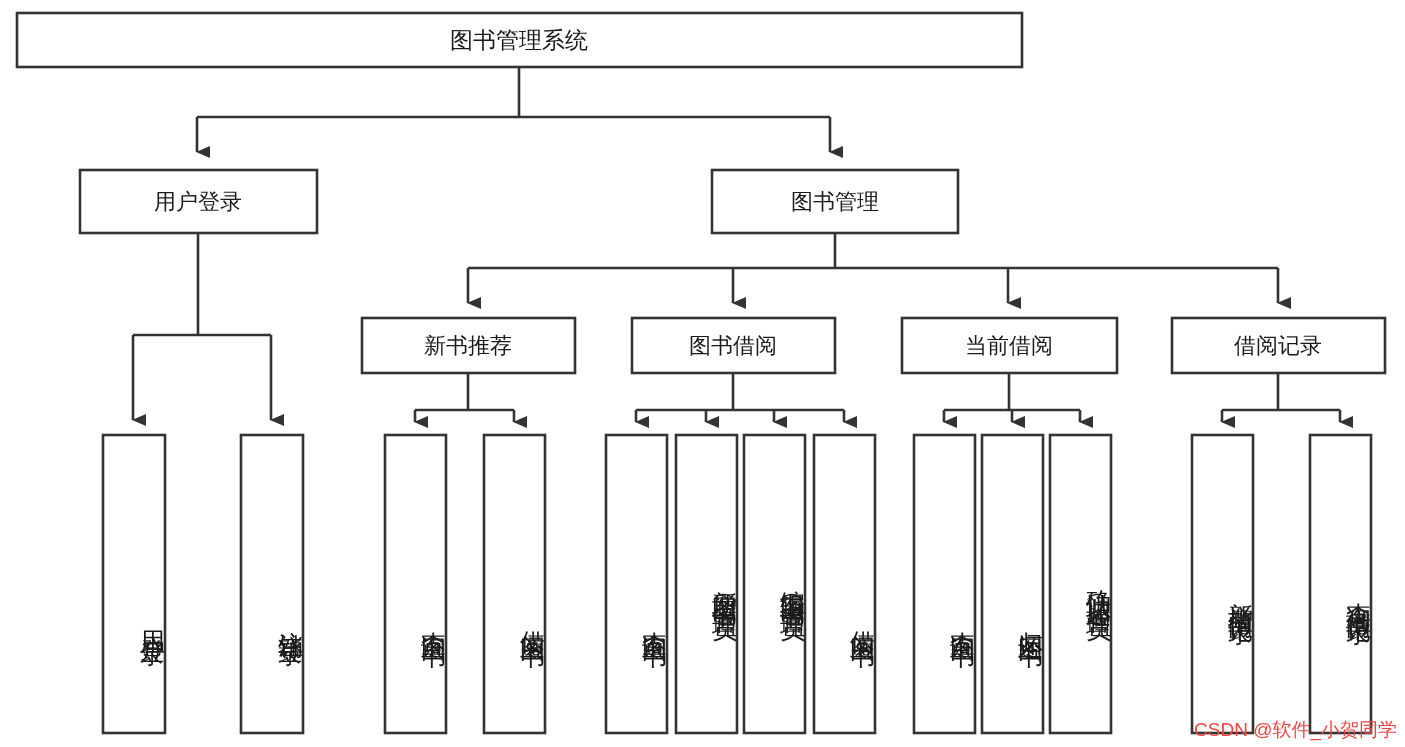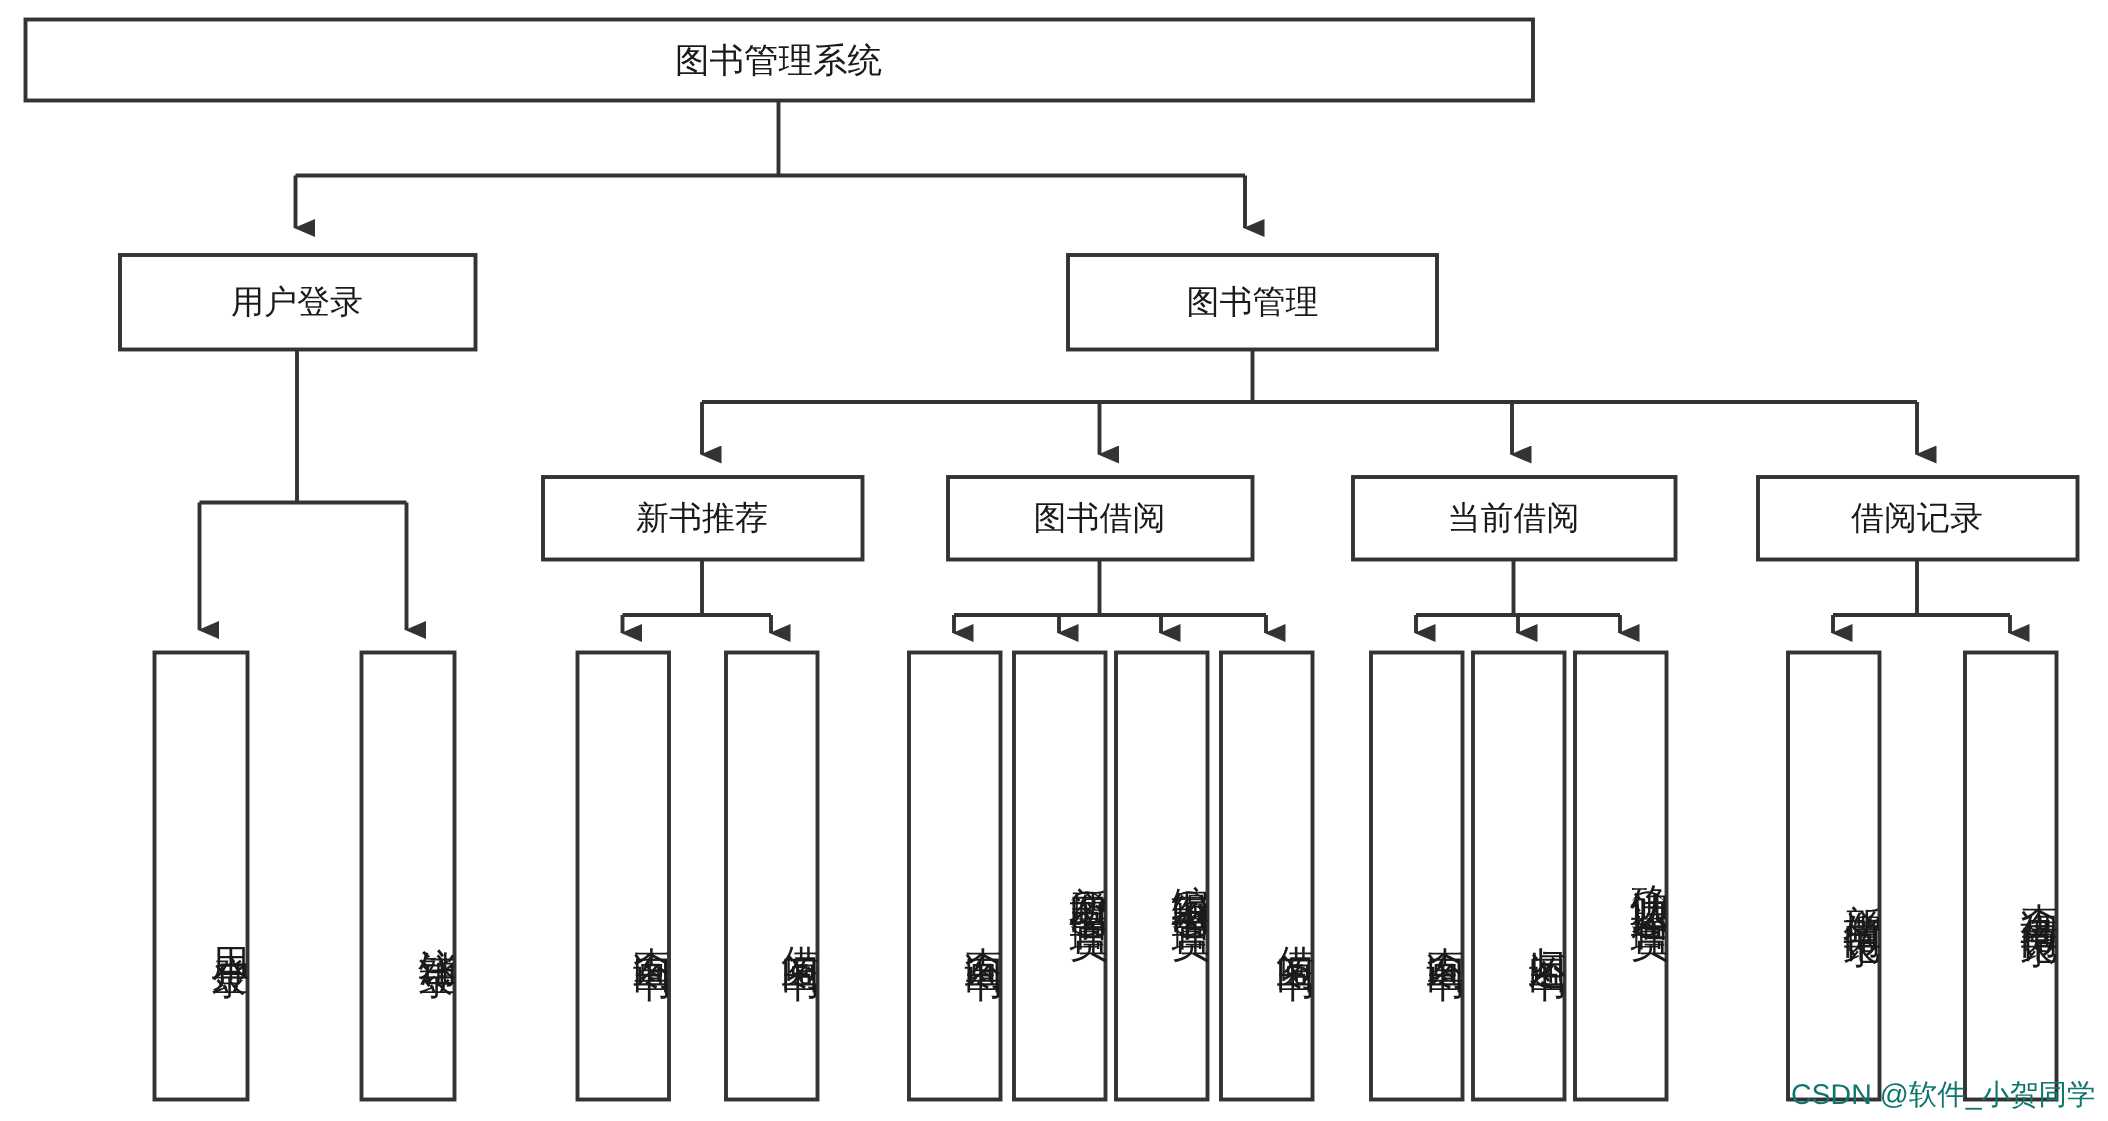--- a/index.html
+++ b/index.html
@@ -65,21 +65,21 @@
     letter-spacing: 4px;
     font-family: "Liberation Sans", "DejaVu Sans", sans-serif;
     white-space: nowrap;
     pointer-events: none;
   }
   .watermark {
     position: absolute;
     right: 8px;
     bottom: 4px;
     font-size: 19px;
-    color: #0f766e;
+    color: #ef4444;
     font-family: "Liberation Sans", "DejaVu Sans", sans-serif;
     white-space: nowrap;
   }
 </style>
 </head>
 <body>
 
 <div id="diagram-root">
 
   <svg class="diagram-svg" viewBox="0 0 1405 747" xmlns="http://www.w3.org/2000/svg">

